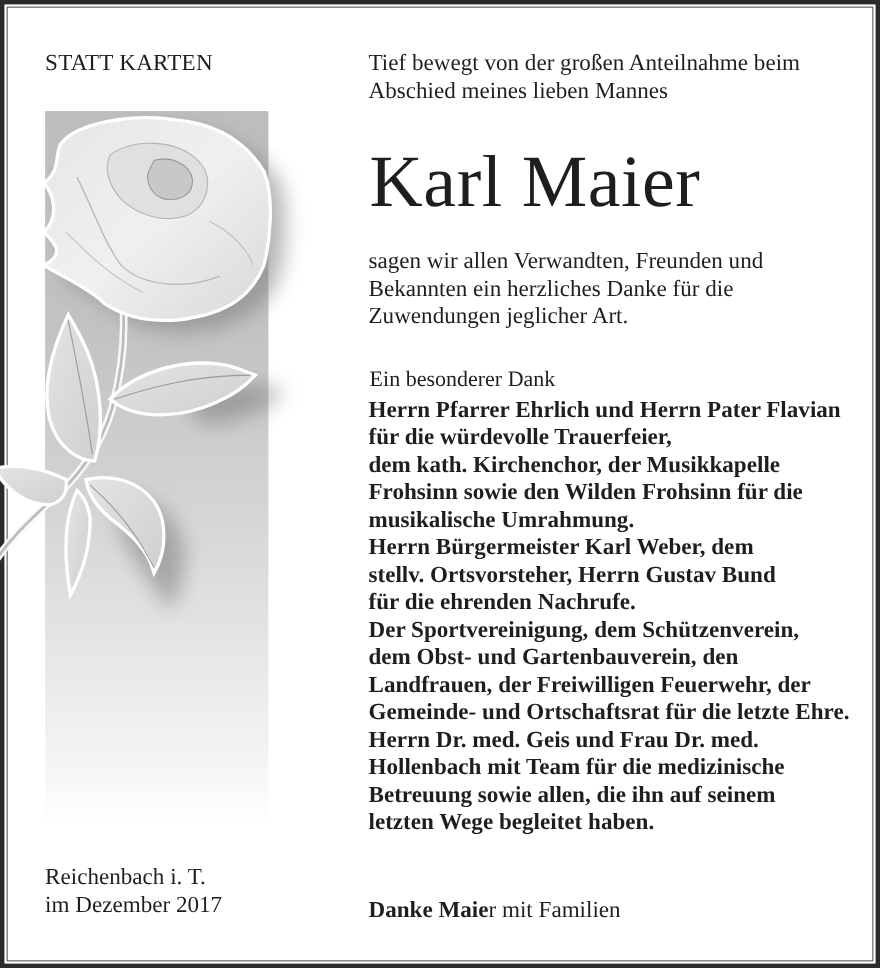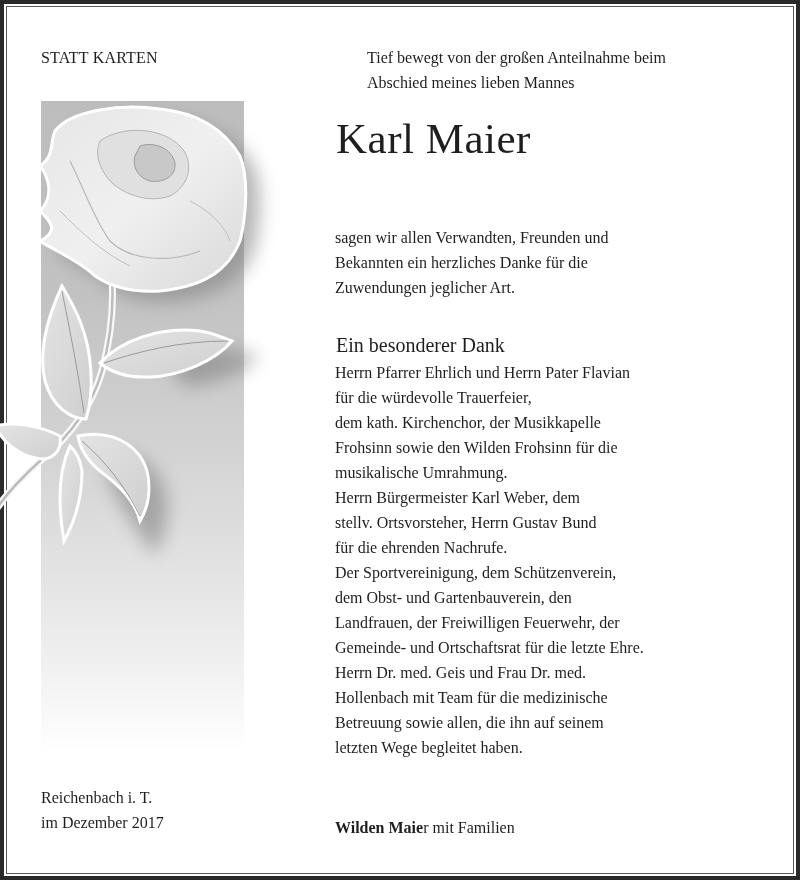--- a/index.html
+++ b/index.html
@@ -25,57 +25,57 @@
     .frame-inner {
       position: absolute;
       left: 6px; top: 6px;
       width: 788px; height: 868px;
       box-sizing: border-box;
       border: 1px solid #5a5a5a;
     }
     .t {
       position: absolute;
       white-space: nowrap;
-      font-size: 16px;
+      font-size: 21px;
       line-height: 25px;
     }
     .statt {
       left: 41px;
       top: 45px;
       letter-spacing: 0.2px;
     }
     .intro {
       left: 335px;
       top: 45px;
-      margin-left: 32px;
     }
     .name {
       position: absolute;
       left: 336px;
-      top: 104px;
-      font-size: 43px;
+      top: 130px;
+      font-size: 67px;
       line-height: 70px;
       white-space: nowrap;
       letter-spacing: 0.5px;
     }
     .thanks {
       left: 335px;
       top: 225px;
     }
     .special-heading {
       position: absolute;
       left: 336px;
       top: 330px;
       font-size: 20px;
       line-height: 30px;
       white-space: nowrap;
     }
     .special-body {
       left: 335px;
       top: 360px;
+      font-weight: bold;
     }
     .place {
       left: 41px;
       top: 785px;
     }
     .signature {
       left: 335px;
       top: 815px;
     }
     .signature b {
@@ -197,13 +197,13 @@
   <span class="line">Der Sportvereinigung, dem Schützenverein,</span>
   <span class="line">dem Obst- und Gartenbauverein, den</span>
   <span class="line">Landfrauen, der Freiwilligen Feuerwehr, der</span>
   <span class="line">Gemeinde- und Ortschaftsrat für die letzte Ehre.</span>
   <span class="line">Herrn Dr. med. Geis und Frau Dr. med.</span>
   <span class="line">Hollenbach mit Team für die medizinische</span>
   <span class="line">Betreuung sowie allen, die ihn auf seinem</span>
   <span class="line">letzten Wege begleitet haben.</span>
 </div>
 
-<div class="t signature"><b>Wilden Maie</b><span>r mit Familien</span></div>
+<div class="t signature"><b>Danke Maie</b><span>r mit Familien</span></div>
 
 </body></html>

